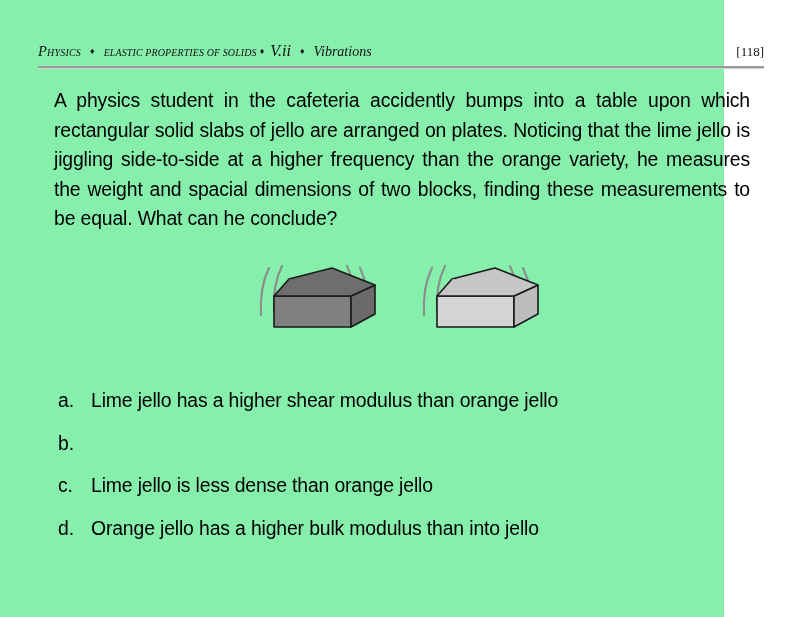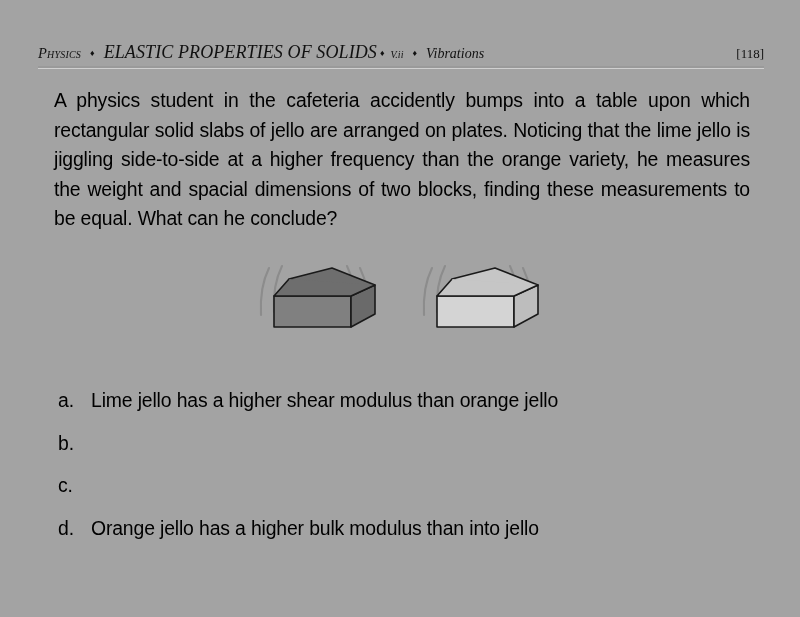--- a/index.html
+++ b/index.html
@@ -12,23 +12,23 @@
     height: 617px;
     font-family: "Liberation Sans", sans-serif;
     color: #000000;
     overflow: hidden;
     position: relative;
   }
 
   .page {
     position: absolute;
     left: 0; top: 0;
-    width: 800px;
+    width: 724px;
     height: 617px;
-    background: #a3a3a3;
+    background: #86efac;
   }
 
   
   .header {
     position: absolute;
     left: 38px;
     top: 42px;
     width: 726px;
     height: 26px;
   }
@@ -41,25 +41,25 @@
     font-size: 13.5px;
     color: #111;
     white-space: nowrap;
   }
   .hdr-smallcaps {
     font-variant: small-caps;
     font-size: 14.5px;
     letter-spacing: 0.2px;
   }
   .hdr-title {
-    font-size: 18px;
+    font-size: 10px;
     letter-spacing: 0.1px;
   }
   .hdr-sec {
-    font-size: 10px;
+    font-size: 16px;
   }
   .hdr-sub {
     font-size: 14px;
   }
   .hdr-diamond {
     font-style: normal;
     font-size: 9px;
     line-height: 1;
     margin: 0 9px;
     position: relative;
@@ -206,20 +206,21 @@
   <div class="choices">
     <div class="choice">
       <span class="choice-label">a.</span>
       <span class="choice-text">Lime jello has a higher shear modulus than orange jello</span>
     </div>
     <div class="choice">
       <span class="choice-label">b.</span>
     </div>
     <div class="choice">
       <span class="choice-label">c.</span>
+      <span class="choice-text">Lime jello is less dense than orange jello</span>
     </div>
     <div class="choice">
       <span class="choice-label">d.</span>
       <span class="choice-text">Orange jello has a higher bulk modulus than into jello</span>
     </div>
   </div>
 
 </div>
 
 </body></html>

